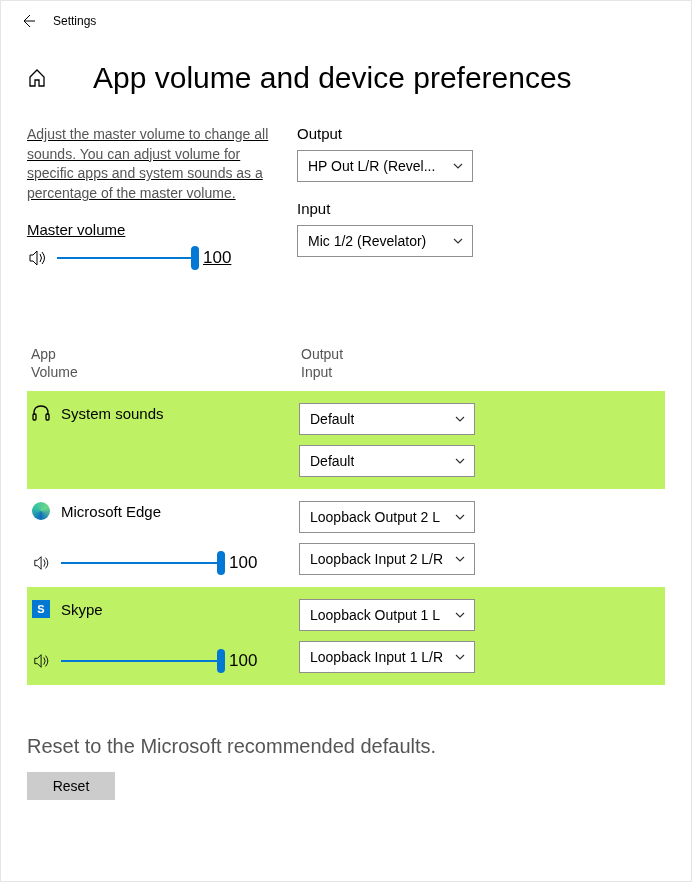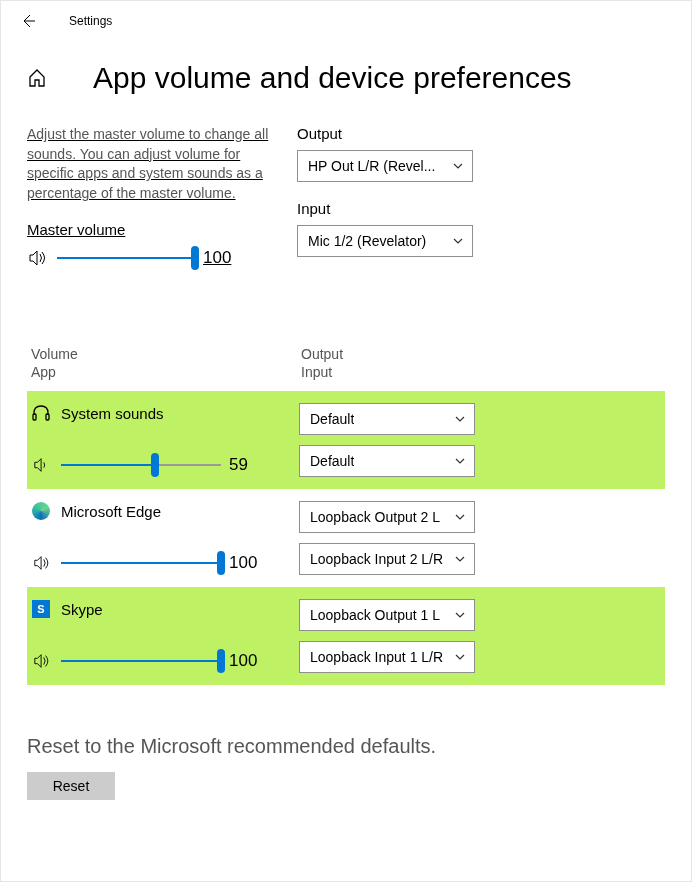--- a/index.html
+++ b/index.html
@@ -10,21 +10,21 @@
       width: 692px;
       height: 882px;
       overflow: hidden;
       border: 1px solid #e5e5e5;
     }
     .titlebar {
       display: flex;
       align-items: center;
       height: 40px;
       padding-left: 18px;
-      gap: 32px;
+      gap: 16px;
     }
     .back-btn {
       width: 18px;
       height: 18px;
       display: flex;
       align-items: center;
       justify-content: center;
       cursor: pointer;
     }
     .titlebar-text {
@@ -280,55 +280,41 @@
         <span>Mic 1/2 (Revelator)</span>
         <svg class="chevron" width="12" height="12" viewBox="0 0 12 12">
             <path d="M2 4 L6 8 L10 4" fill="none" stroke="#333" stroke-width="1.2"></path>
           </svg>
       </div>
     </div>
   </div>
 
   <div class="headers">
     <div class="col-app">
+      <div class="header-text">App</div>
       <div class="header-text">Volume</div>
-      <div class="header-text">App</div>
     </div>
     <div>
       <div class="header-text">Output</div>
       <div class="header-text">Input</div>
     </div>
   </div>
 
   <div class="app-row alt">
     <div class="app-left">
       <div class="app-name-row">
         <div class="app-icon">
           <svg width="20" height="20" viewBox="0 0 20 20">
               <path d="M3 12 L3 10 Q3 3 10 3 Q17 3 17 10 L17 12" fill="none" stroke="#000" stroke-width="1.3"></path>
               <rect x="2" y="11" width="3" height="6" rx="1" fill="none" stroke="#000" stroke-width="1.3"></rect>
               <rect x="15" y="11" width="3" height="6" rx="1" fill="none" stroke="#000" stroke-width="1.3"></rect>
             </svg>
         </div>
         <span>System sounds</span>
       </div>
-      <div class="app-slider-row">
-        <div class="volume-icon">
-          <svg width="18" height="18" viewBox="0 0 20 20">
-              <path d="M2 7 L5 7 L9 3 L9 17 L5 13 L2 13 Z" fill="none" stroke="#000" stroke-width="1"></path>
-              <path d="M12 7 Q14 10 12 13" fill="none" stroke="#000" stroke-width="1"></path>
-            </svg>
-        </div>
-        <div class="slider-track app-track">
-          <div class="track-base"></div>
-          <div class="track-fill" style="width:59%"></div>
-          <div class="thumb" style="left:59%"></div>
-        </div>
-        <span class="slider-value">59</span>
-      </div>
     </div>
     <div class="app-right">
       <div class="dropdown">
         <span>Default</span>
         <svg class="chevron" width="12" height="12" viewBox="0 0 12 12">
             <path d="M2 4 L6 8 L10 4" fill="none" stroke="#333" stroke-width="1.2"></path>
           </svg>
       </div>
       <div class="dropdown">
         <span>Default</span>

